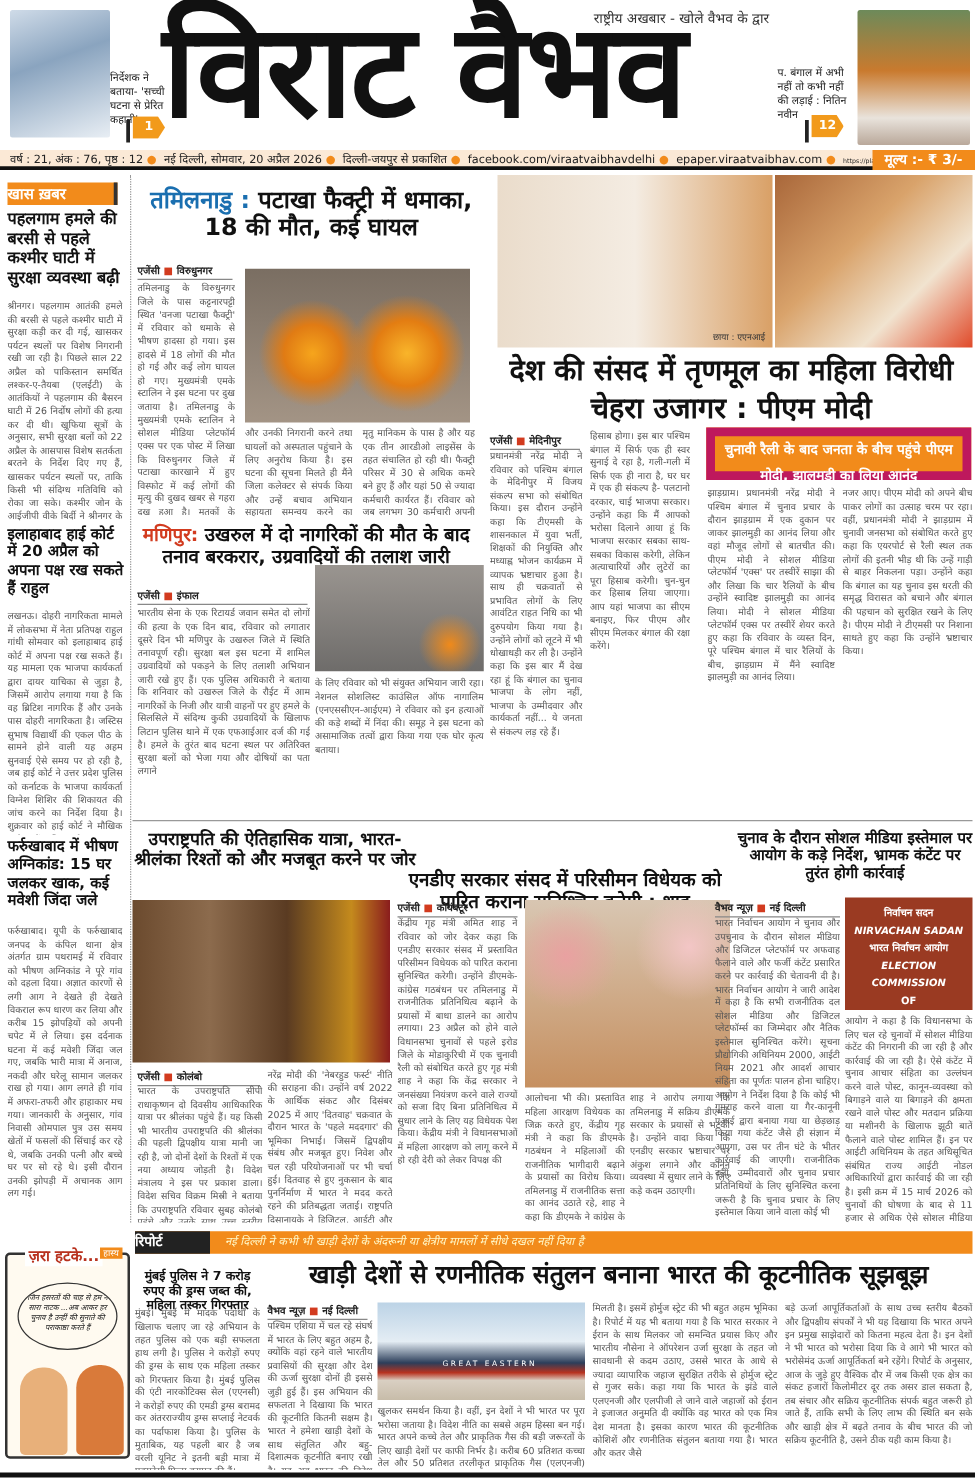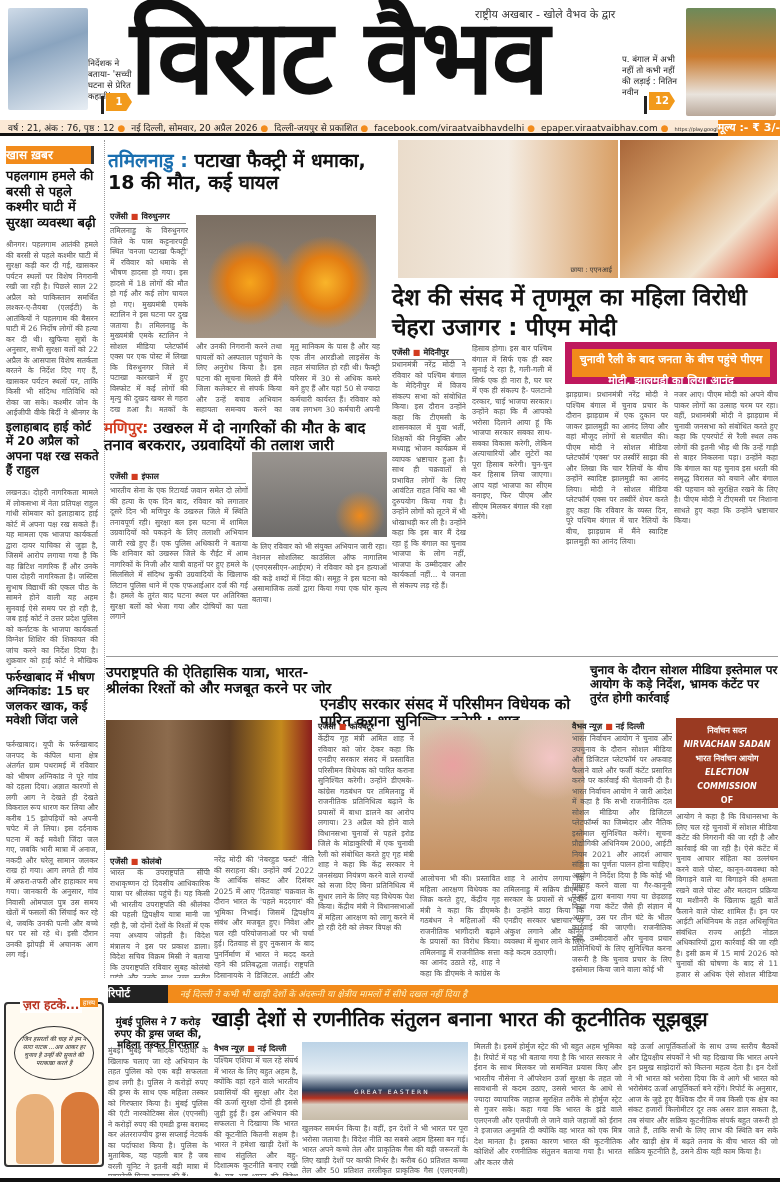--- a/index.html
+++ b/index.html
@@ -6,23 +6,23 @@
 body{width:780px;height:1187px;background:#fff;font-family:"DejaVu Sans",sans-serif;color:#222;overflow:hidden;position:relative}
 
 .mast-title{position:absolute;left:130px;top:2px;font-family:"DejaVu Serif",serif;font-weight:bold;font-size:104px;line-height:110px;color:#111;letter-spacing:-2px}
 .tagline{position:absolute;left:475px;top:6px;font-size:11px;color:#333}
 .teaser{position:absolute;font-size:8.5px;line-height:11px;color:#222}
 .teaser-photo{position:absolute;border-radius:2px}
 .pg-arrow{position:absolute;width:26px;height:18px;background:#f29a1b;color:#fff;font-size:10px;font-weight:bold;text-align:center;line-height:18px;clip-path:polygon(0 0,78% 0,100% 50%,78% 100%,0 100%)}
 .pg-bar{position:absolute;width:3px;height:18px;background:#222}
 .infobar{position:absolute;left:0;top:120px;width:780px;height:16px;background:#fbe9d6;border-bottom:3px solid #111;font-size:9px;line-height:16px;color:#222;padding-left:8px;white-space:nowrap}
 .infobar .dot{color:#f28b1b;margin:0 3px}
-.price{position:absolute;right:0;top:120px;height:16px;background:#f28b1b;color:#fff;font-size:11px;line-height:16px;padding:0 0;font-weight:bold}
+.price{position:absolute;right:0;top:120px;height:16px;background:#f28b1b;color:#fff;font-size:11px;line-height:16px;padding:0 10px;font-weight:bold}
 
-.hl{position:absolute;font-family:"DejaVu Sans",sans-serif;font-weight:bold;color:#111;text-align:left;line-height:1.15}
+.hl{position:absolute;font-family:"DejaVu Sans",sans-serif;font-weight:bold;color:#111;text-align:center;line-height:1.15}
 .hl .acc{color:#1a6fb0}
 .hl .red{color:#d23b1f}
 .byline{position:absolute;font-size:8px;font-weight:bold;color:#222;border-bottom:1px solid #888;padding-bottom:2px}
 .byline .sq{color:#d23b1f;margin:0 3px}
 .body{position:absolute;font-size:7.5px;line-height:10.5px;color:#555;text-align:justify;overflow:hidden}
 .photo{position:absolute;overflow:hidden}
 .vline{position:absolute;border-left:1px dotted #999}
 .hrule{position:absolute;height:1px;background:#999}
 
 .khas{position:absolute;left:6px;top:146px;width:88px;height:18px;background:#f28b1b;color:#fff;font-size:12px;font-weight:bold;text-align:left;line-height:18px;border-right:3px solid #333}

